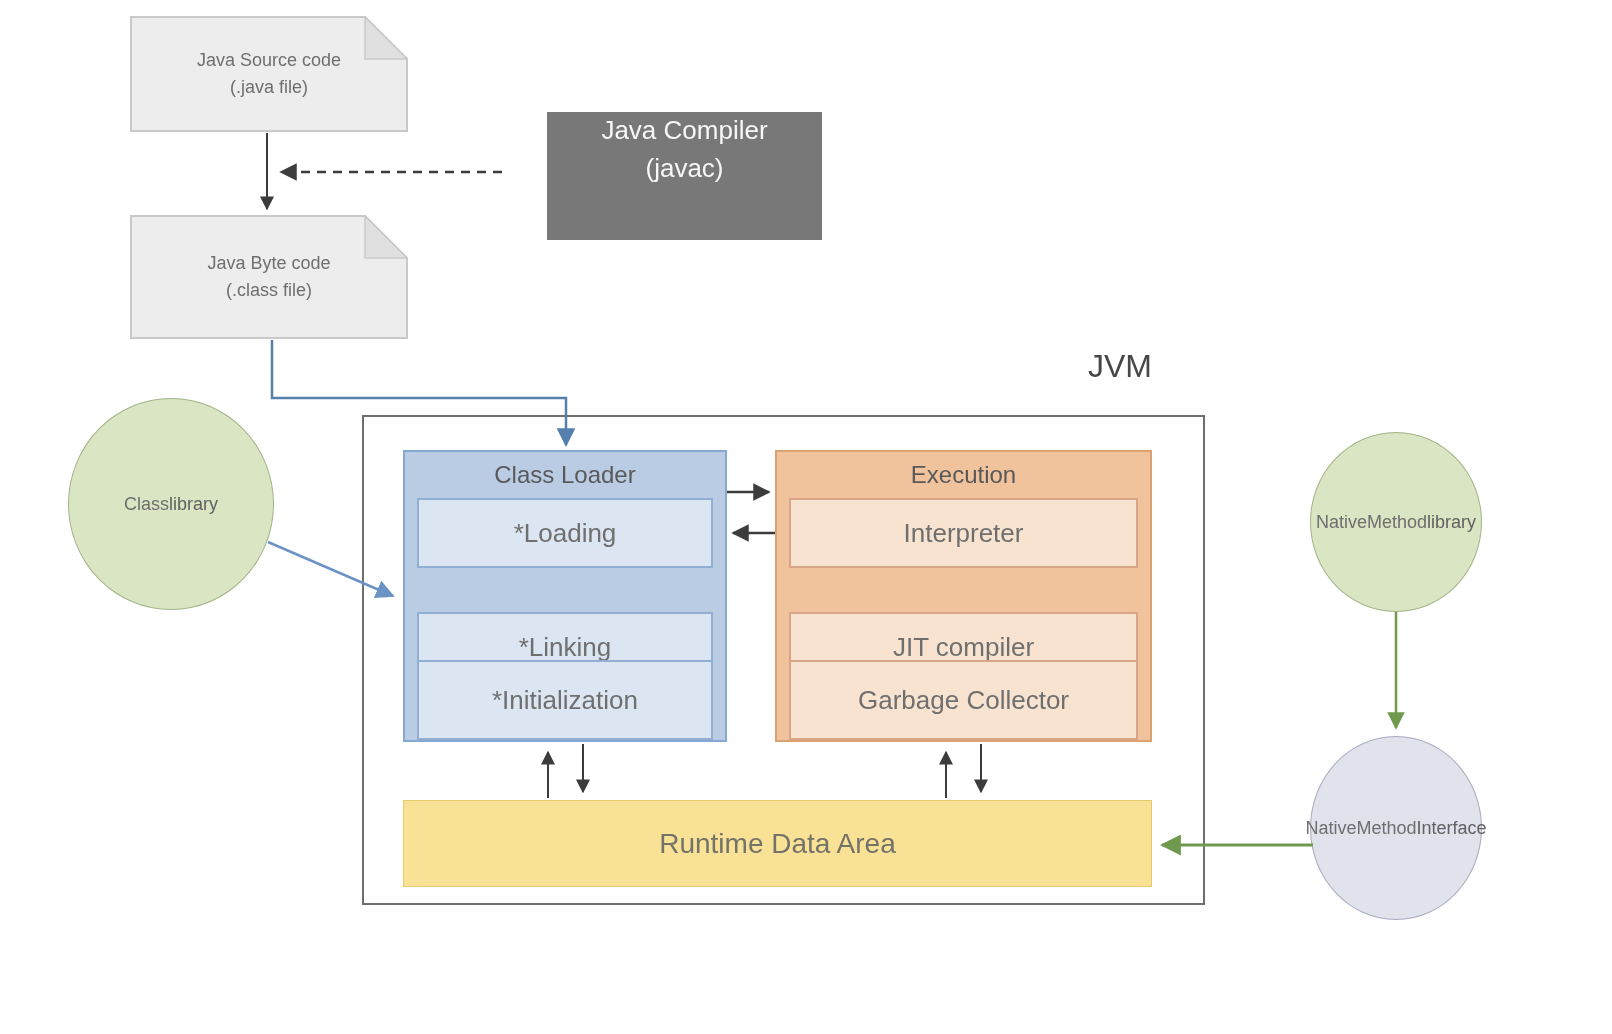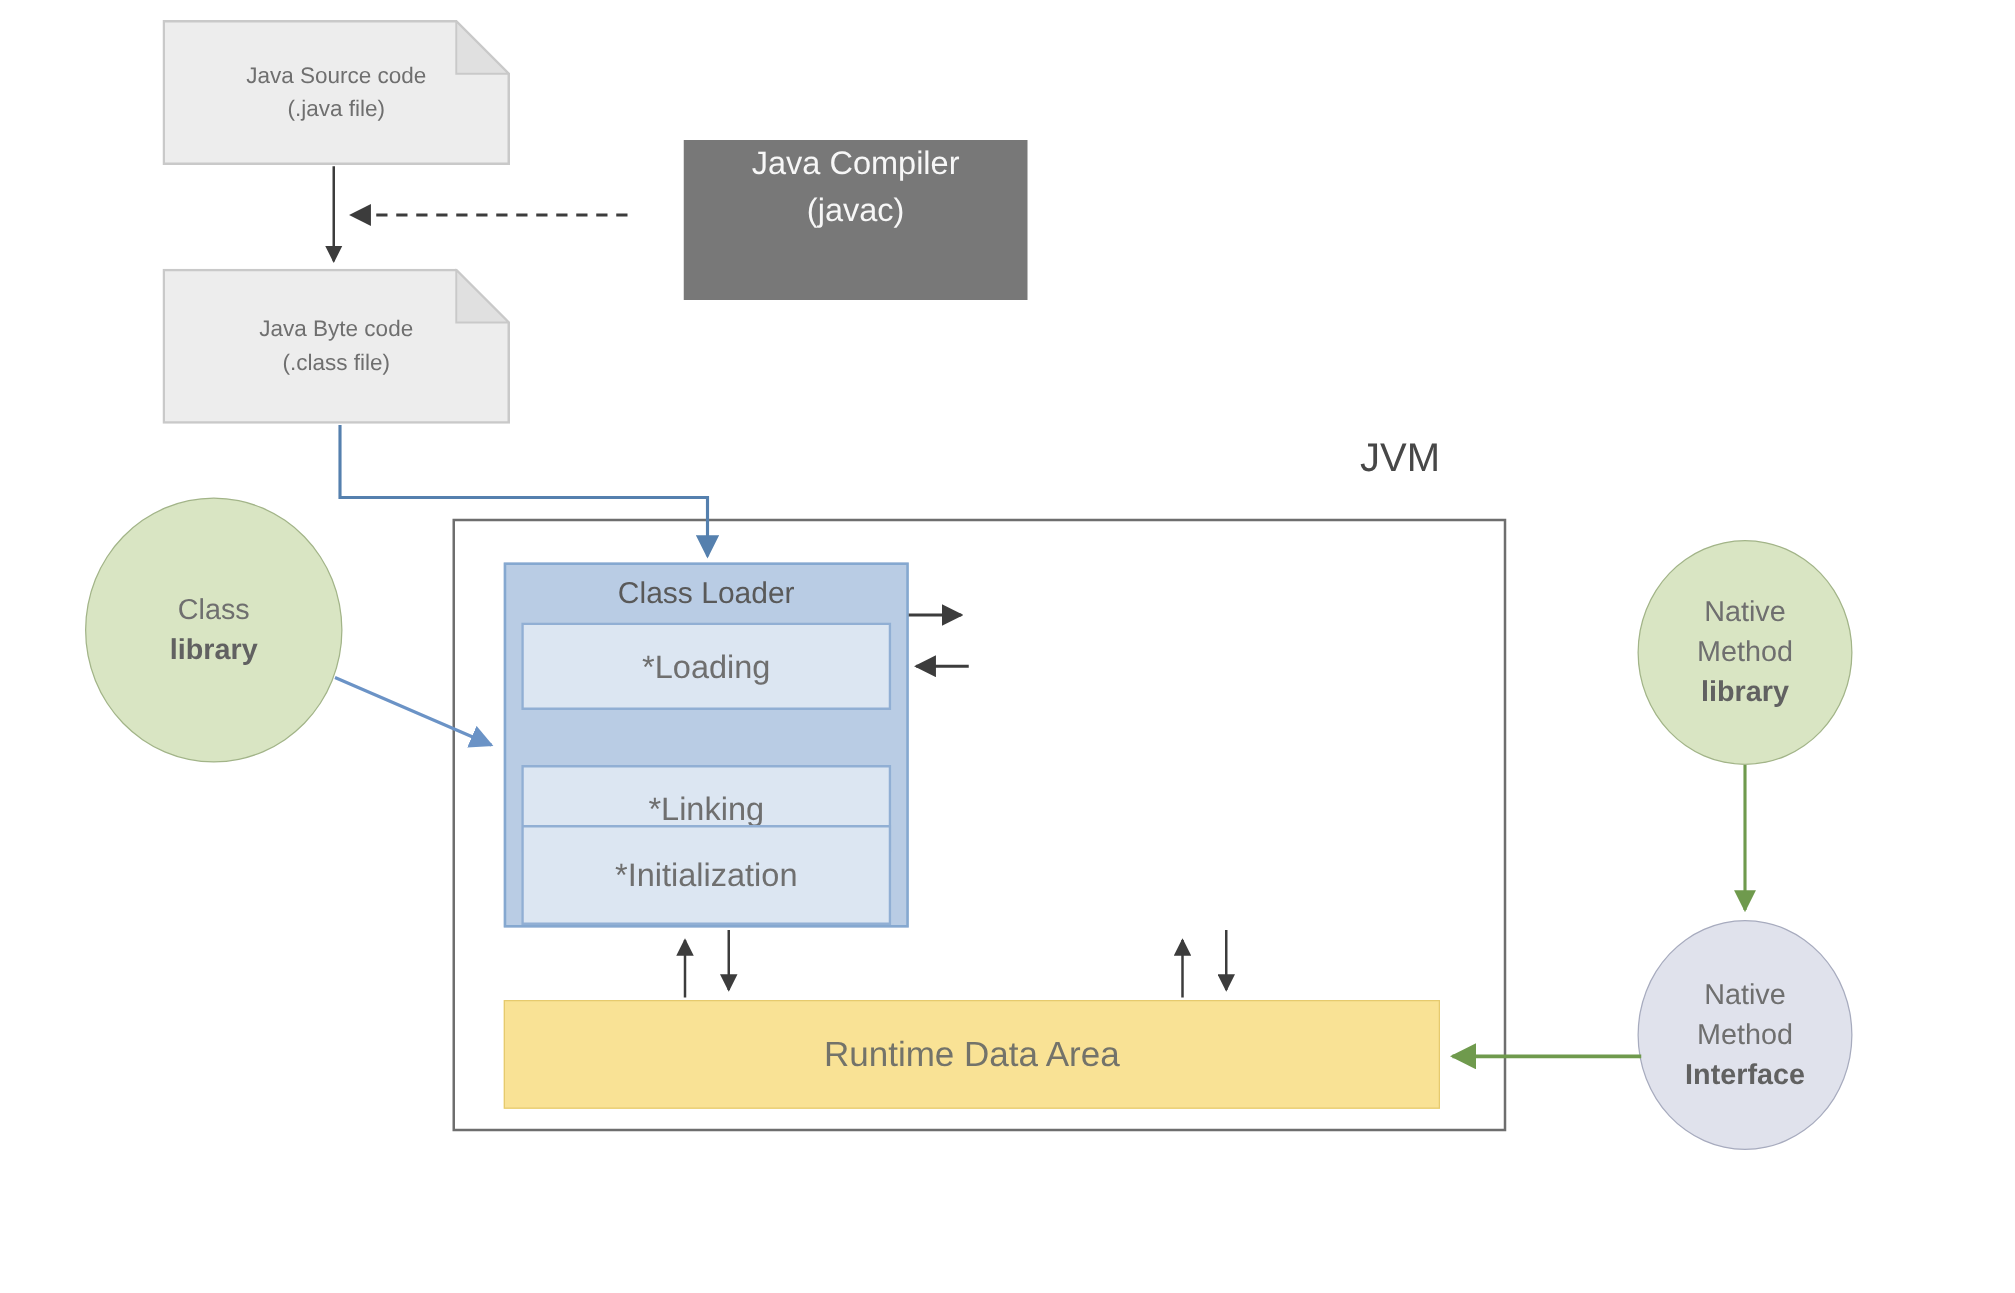--- a/index.html
+++ b/index.html
@@ -35,23 +35,23 @@
   .row.r1{top:46px;height:70px;}
   .row.r2{top:128px;height:70px;margin-top:32px;}
   .row.r3{top:208px;height:80px;}
 
   
   .runtime{position:absolute;left:403px;top:800px;width:749px;height:87px;background:var(--rt-fill,#f9e295);
     border:1px solid var(--rt-stroke,#e6ca6e);box-sizing:border-box;display:flex;align-items:center;justify-content:center;
     font-size:28px;color:#73736a;}
 
   
-  .circle{position:absolute;border-radius:50%;display:flex;flex-direction:column;align-items:center;justify-content:center;
-    text-align:left;font-size:23px;line-height:1.38;color:var(--text-soft,#6f6f6f);box-sizing:border-box;}
-  .circle .b{font-weight:700;color:#616161;}
+  .circle{position:absolute;border-radius:50%;display:flex;flex-direction:row;align-items:center;justify-content:center;
+    text-align:left;font-size:18px;line-height:1.38;color:var(--text-soft,#6f6f6f);box-sizing:border-box;}
+  .circle .b{font-weight:400;color:#616161;}
   .green-circle{background:var(--green-fill,#d9e5c3);border:1px solid var(--green-stroke,#a2b488);}
   .iface-circle{background:var(--iface-fill,#e0e2ec);border:1px solid var(--iface-stroke,#a7abbe);}
   .c-classlib{left:68px;top:398px;width:206px;height:212px;}
   .c-nmlib{left:1310px;top:432px;width:172px;height:180px;}
   .c-nmint{left:1310px;top:736px;width:172px;height:184px;}
 
   
   #wires{position:absolute;left:0;top:0;z-index:6;pointer-events:none;}
   .w-black{stroke:var(--arrow-black,#3c3c3c);fill:none;}
   .w-blue{stroke:var(--arrow-blue,#5580ae);fill:none;}
@@ -100,20 +100,26 @@
   <div class="jvm-label">JVM</div>
   <div class="jvm-box"></div>
 
   <div class="big-box cl">
     <div class="hdr">Class Loader</div>
     <div class="row r1">*Loading</div>
     <div class="row r2">*Linking</div>
     <div class="row r3">*Initialization</div>
   </div>
 
+  <div class="big-box ex">
+    <div class="hdr">Execution</div>
+    <div class="row r1">Interpreter</div>
+    <div class="row r2">JIT compiler</div>
+    <div class="row r3">Garbage Collector</div>
+  </div>
 
   <div class="runtime">
     <span>Runtime Data Area</span>
   </div>
 
   <div class="circle green-circle c-classlib">
     <span>Class</span>
     <span class="b">library</span>
   </div>
 

